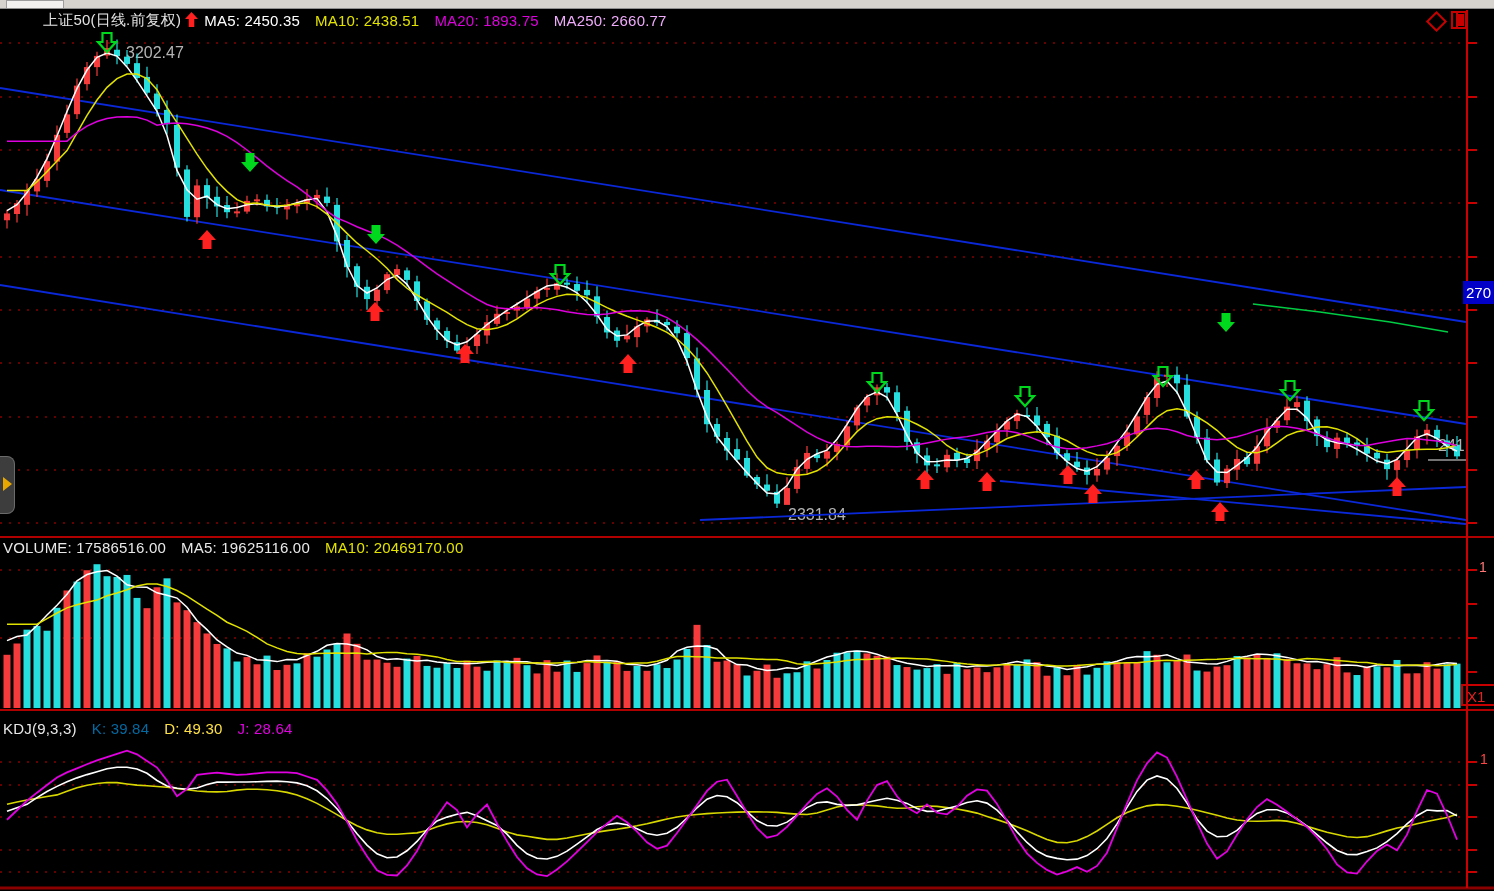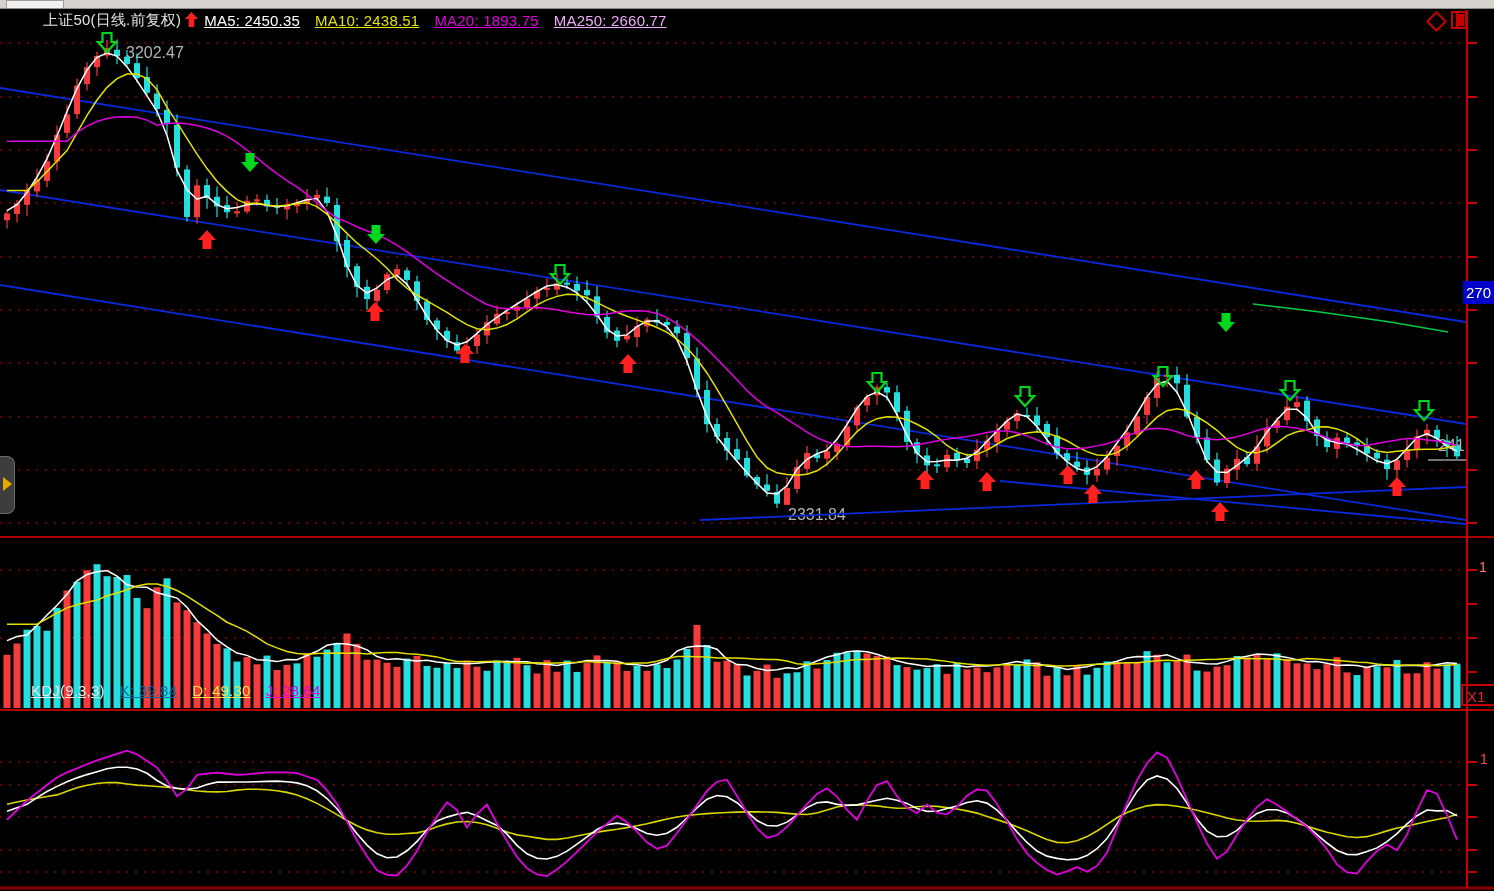--- a/index.html
+++ b/index.html
@@ -7,24 +7,24 @@
           font-family:"Liberation Sans",sans-serif;}
   svg.layer{position:absolute;left:0;top:0;}
   
   .top-strip{position:absolute;left:0;top:0;width:1494px;height:9px;background:#d6d3ce;
              border-bottom:1px solid #8f8f8f;box-sizing:border-box;}
   .top-tab{position:absolute;left:6px;top:0;width:58px;height:8px;background:#f2f1ef;
            border:1px solid #9d9d9d;border-bottom:none;box-sizing:border-box;}
   
   .hdr{position:absolute;display:flex;align-items:center;white-space:nowrap;font-size:15px;
        z-index:5;letter-spacing:0.2px;}
-  .hdr .sp{margin-right:15px;text-decoration:underline;}
+  .hdr .sp{margin-right:15px;}
   #main-hdr{left:3px;top:11px;margin-left:40px;}
   #vol-hdr{left:3px;top:539px;}
-  #kdj-hdr{left:3px;top:682px;margin-left:28px;}
+  #kdj-hdr{left:3px;top:720px;}
   .sig-arrow{margin:0 6px 0 4px;display:inline-block;}
   
   .badge{position:absolute;left:1463px;top:281px;width:31px;height:23px;background:#0000c8;
          color:#fff;font-size:15px;line-height:23px;padding-left:3px;z-index:6;}
   .axis-num{position:absolute;color:#ff4444;font-size:14px;z-index:6;}
   #vol-axis-num{left:1479px;top:559px;color:#ff7777;}
   #kdj-axis-num{left:1480px;top:751px;}
   .unit-box{position:absolute;left:1461px;top:684px;width:44px;height:22px;border:2px solid #c80000;
             color:#e32222;font-size:15px;line-height:21px;padding-left:4px;box-sizing:border-box;z-index:6;}
   
@@ -583,20 +583,25 @@
       <svg width="13" height="15" viewBox="0 0 13 15">
           <path d="M6.5 0 L13 7 L9.3 7 L9.3 15 L3.7 15 L3.7 7 L0 7 Z" fill="#ff2020"></path>
         </svg>
     </span>
     <span class="sp" style="color: rgb(255, 255, 255);">MA5: 2450.35</span>
     <span class="sp" style="color: rgb(226, 226, 0); text-align: center;">MA10: 2438.51</span>
     <span class="sp" style="color: rgb(222, 0, 222);">MA20: 1893.75</span>
     <span class="sp" style="color: #f0abfc;">MA250: 2660.77</span>
   </div>
 
+  <div class="hdr" id="vol-hdr">
+    <span class="sp" style="color: rgb(232, 232, 232);">VOLUME: 17586516.00</span>
+    <span class="sp" style="color: rgb(232, 232, 232);">MA5: 19625116.00</span>
+    <span class="sp" style="color: rgb(226, 226, 0);">MA10: 20469170.00</span>
+  </div>
 
   <div class="hdr" id="kdj-hdr">
     <span class="sp" style="color: rgb(232, 232, 232);">KDJ(9,3,3)</span>
     <span class="sp" style="color: #0369a1;">K: 39.84</span>
     <span class="sp" style="color: #fde047;">D: 49.30</span>
     <span class="sp" style="color: rgb(224, 0, 224);">J: 28.64</span>
   </div>
 
   <div class="badge">270</div>
   <div class="axis-num" id="vol-axis-num">1</div>

